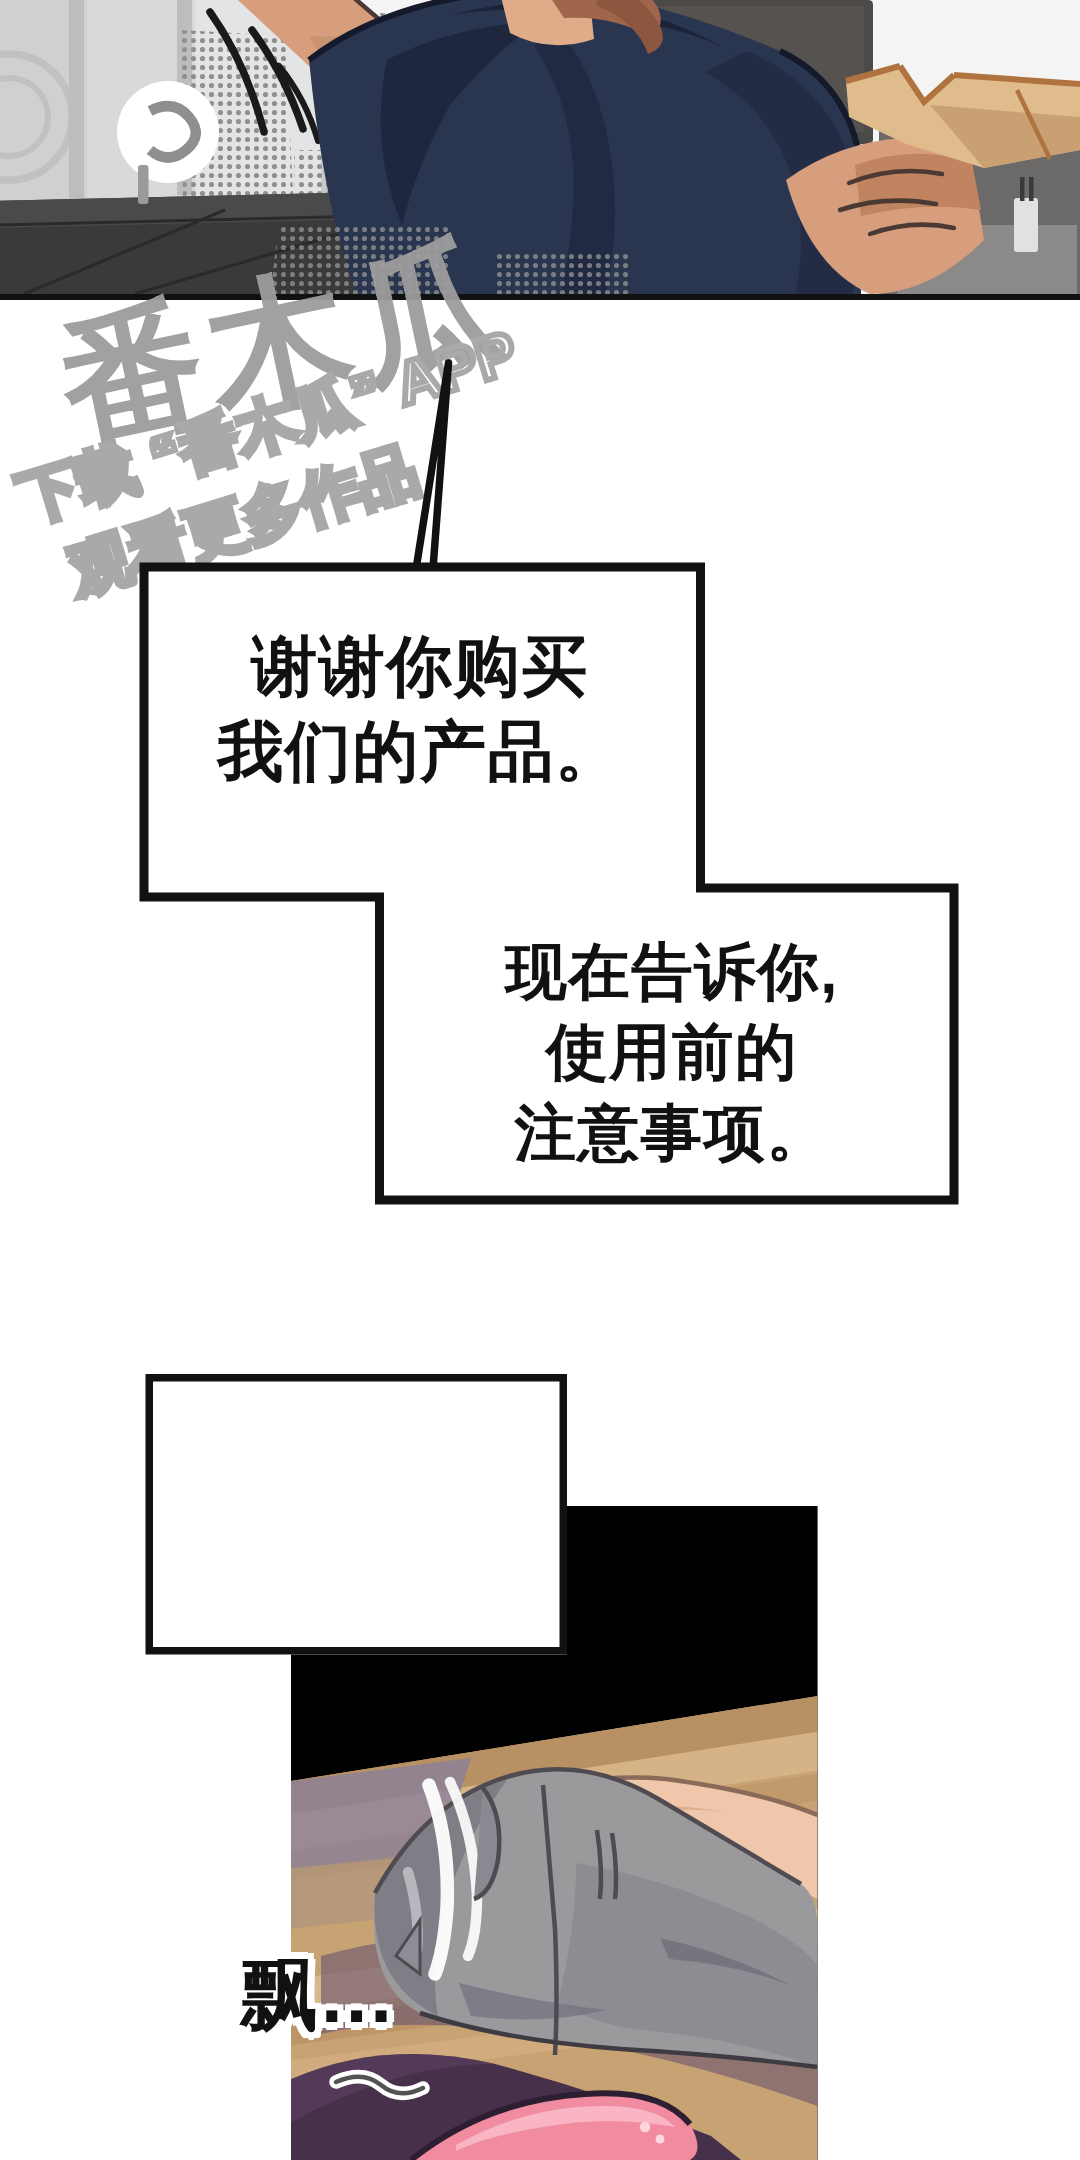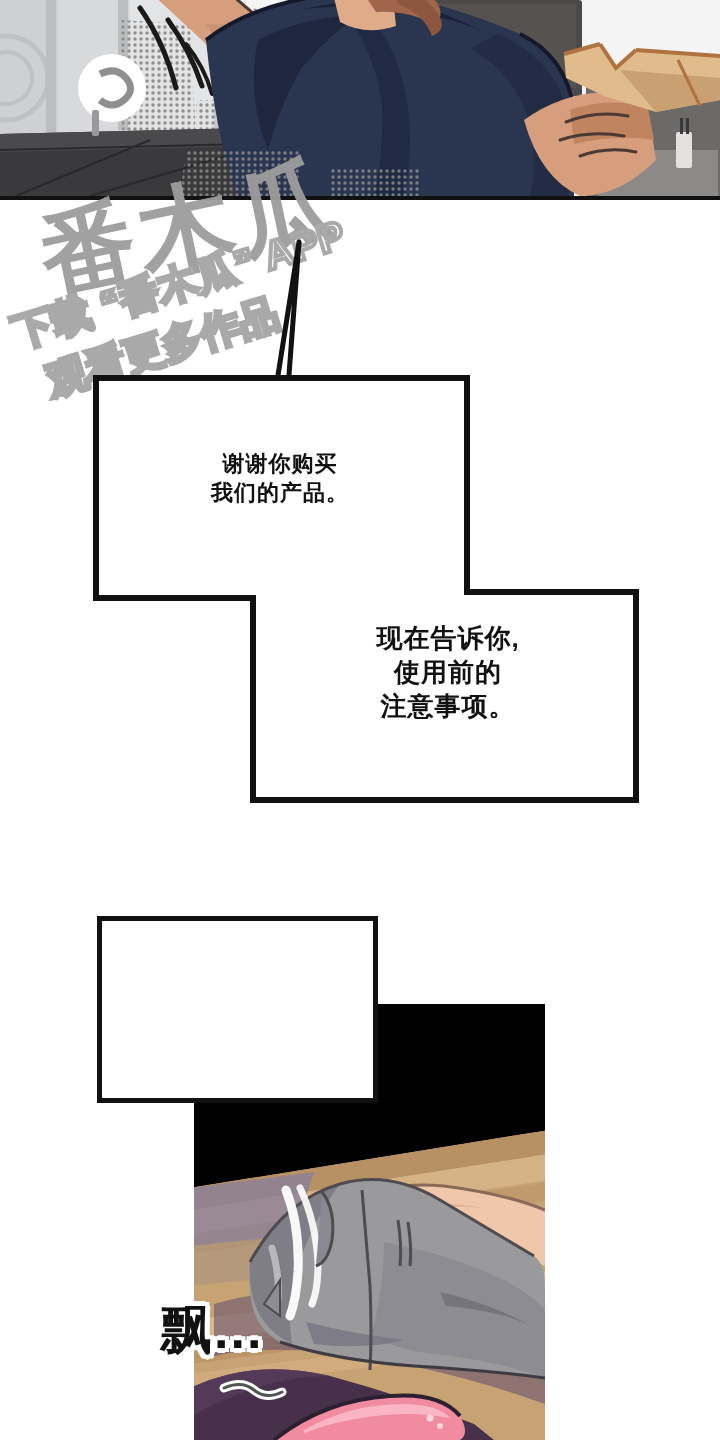--- a/index.html
+++ b/index.html
@@ -102,29 +102,29 @@
     position: absolute;
     text-align: center;
     color: #111111;
     font-weight: 700;
     line-height: 1.30;
     white-space: pre-line;
     letter-spacing: 1px;
   }
   .bubble1-text {
     left: 110px;
-    top: 450px;
+    top: 416px;
     width: 340px;
-    font-size: 22px;
+    font-size: 44px;
   }
   .bubble2-text {
     left: 278px;
     top: 622px;
     width: 340px;
-    font-size: 26px;
+    font-size: 41px;
   }
 
   
   .bubble3 {
     position: absolute;
     left: 97px;
     top: 916px;
     width: 281px;
     height: 187px;
     background: #ffffff;

